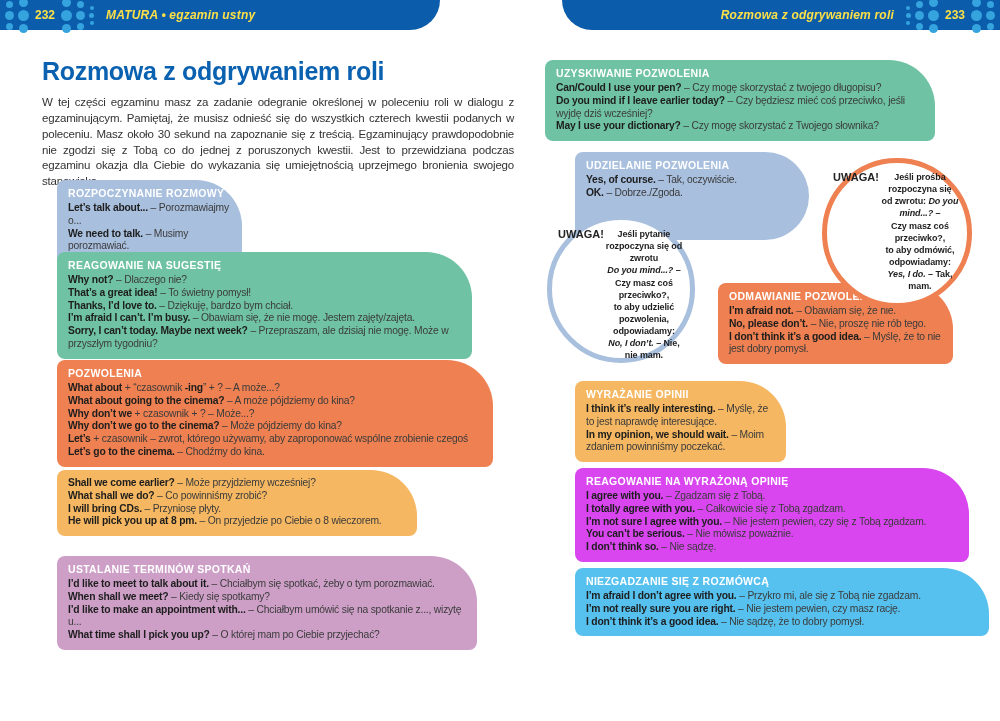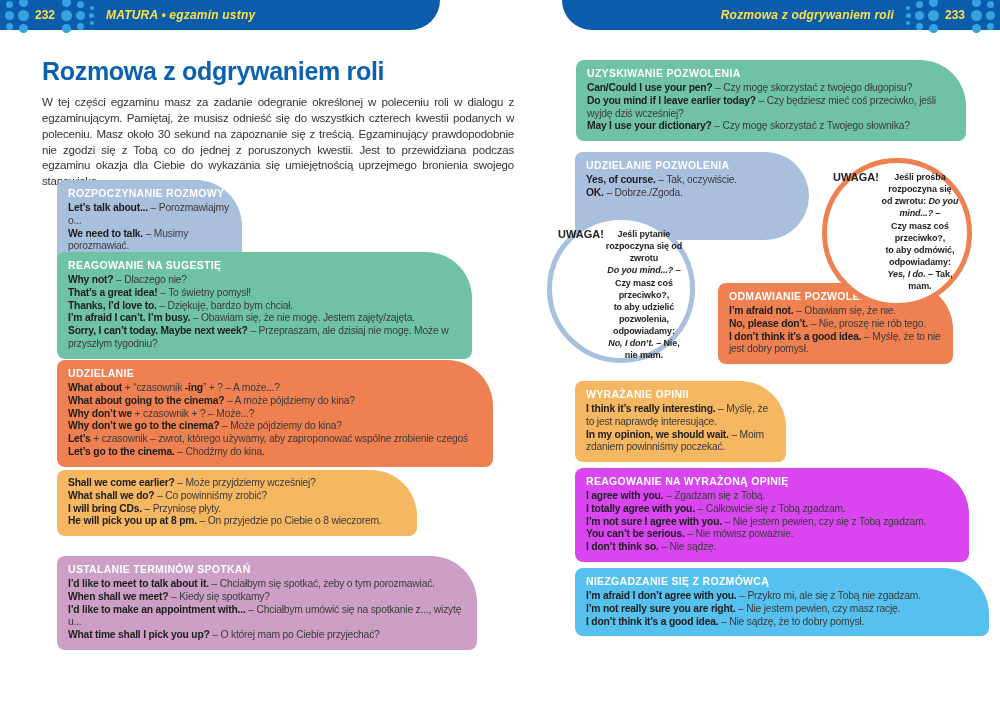--- a/index.html
+++ b/index.html
@@ -28,21 +28,21 @@
   .pbox-title{margin:0 0 3px;font-size:10.5px;font-weight:bold;color:#fff;letter-spacing:.3px;}
   .pline{font-size:10.3px;line-height:1.24;letter-spacing:-.2px;margin:0;}
   .seg-b{font-weight:bold;color:#1d1d1d;}
   .seg-r{color:#3b3b3b;}
   .seg-bi{font-weight:bold;font-style:italic;color:#1d1d1d;}
   #box1{left:57px;top:180px;width:185px;}
   #box2{left:57px;top:252px;width:415px;}
   #box3{left:57px;top:360px;width:436px;}
   #box4{left:57px;top:470px;width:360px;}
   #box5{left:57px;top:556px;width:420px;}
-  #box6{left:576px;top:60px;width:390px;}
+  #box6{left:545px;top:60px;width:390px;}
   #box7{left:575px;top:152px;width:234px;min-height:88px;border-radius:8px 46px 46px 8px;}
   #box8{left:718px;top:283px;width:235px;}
   #box9{left:575px;top:381px;width:211px;}
   #box10{left:575px;top:468px;width:394px;}
   #box11{left:575px;top:568px;width:414px;}
   
   .note-circle{position:absolute;background:#fff;border-radius:50%;box-sizing:border-box;
                display:flex;flex-direction:row;justify-content:center;text-align:center;
                padding:8px 6px;z-index:5;}
   #circleL{left:547px;top:215px;width:148px;height:148px;}
@@ -136,21 +136,21 @@
   <h3 class="pbox-title">REAGOWANIE NA SUGESTIĘ</h3>
   <div class="pbox-body">
       <div class="pline"><span class="seg-b">Why not?</span><span class="seg-r"> – Dlaczego nie?</span></div>
       <div class="pline"><span class="seg-b">That’s a great idea!</span><span class="seg-r"> – To świetny pomysł!</span></div>
       <div class="pline"><span class="seg-b">Thanks, I’d love to.</span><span class="seg-r"> – Dziękuję, bardzo bym chciał.</span></div>
       <div class="pline"><span class="seg-b">I’m afraid I can’t. I’m busy.</span><span class="seg-r"> – Obawiam się, że nie mogę. Jestem zajęty/zajęta.</span></div>
       <div class="pline"><span class="seg-b">Sorry, I can’t today. Maybe next week?</span><span class="seg-r"> – Przepraszam, ale dzisiaj nie mogę. Może w przyszłym tygodniu?</span></div>
     </div>
 </section>
 <section id="box3" class="pbox" style="background: rgb(238, 128, 81);">
-  <h3 class="pbox-title">UDZIELANIE</h3>
+  <h3 class="pbox-title">POZWOLENIA</h3>
   <div class="pbox-body">
       <div class="pline"><span class="seg-b">What about</span><span class="seg-r"> + “czasownik </span><span class="seg-b">-ing</span><span class="seg-r">” + ? – A może...?</span></div>
       <div class="pline"><span class="seg-b">What about going to the cinema?</span><span class="seg-r"> – A może pójdziemy do kina?</span></div>
       <div class="pline"><span class="seg-b">Why don’t we</span><span class="seg-r"> + czasownik + ? – Może...?</span></div>
       <div class="pline"><span class="seg-b">Why don’t we go to the cinema?</span><span class="seg-r"> – Może pójdziemy do kina?</span></div>
       <div class="pline"><span class="seg-b">Let’s</span><span class="seg-r"> + czasownik – zwrot, którego używamy, aby zaproponować wspólne zrobienie czegoś</span></div>
       <div class="pline"><span class="seg-b">Let’s go to the cinema.</span><span class="seg-r"> – Chodźmy do kina.</span></div>
     </div>
 </section>
 <section id="box4" class="pbox" style="background: rgb(245, 183, 97);">

